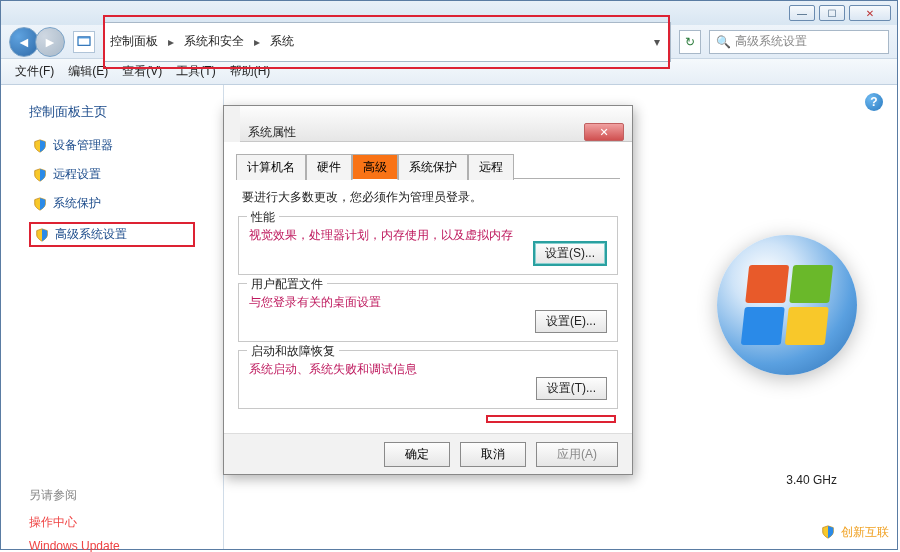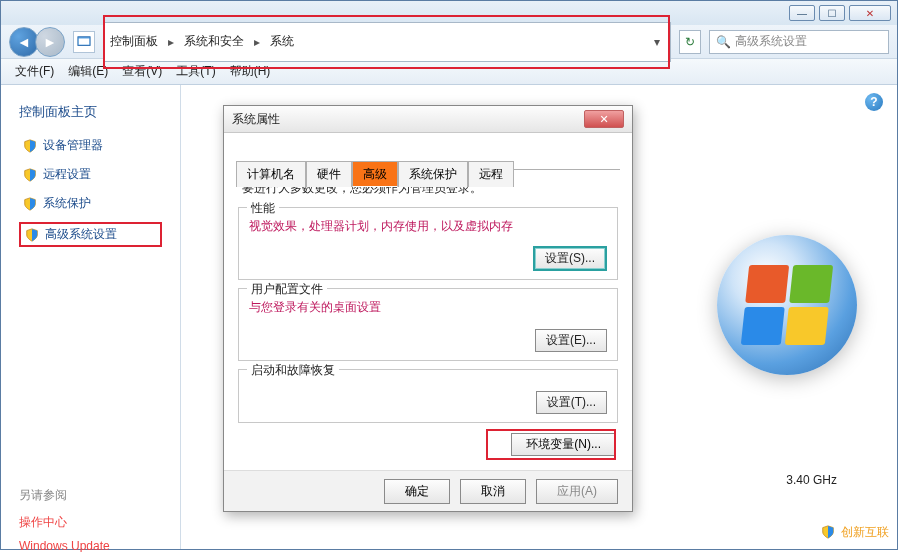--- a/index.html
+++ b/index.html
@@ -25,21 +25,21 @@
 .refresh { width:22px;height:24px;border:1px solid #a8b8c8;background:#fff;display:flex;align-items:center;justify-content:center;color:#2a7a3a;margin-left:4px;}
 .searchbox { width:180px;height:24px;border:1px solid #a8b8c8;background:#fff;display:flex;align-items:center;padding:0 6px;color:#888;margin-left:4px;}
 .searchbox .sicon{margin-right:4px;color:#5a7aa0;}
 
 
 .menubar { height:26px; display:flex; align-items:center; gap:14px; padding:0 14px; background:linear-gradient(#f5f9fc,#e6eef6); border-bottom:1px solid #c0d0e0;}
 .menuitem { color:#222; }
 
 
 .content { display:flex; height:calc(100% - 84px); position:relative; }
-.sidebar { width:180px; padding:18px 18px; border-right:1px solid #d0dce8; background:#fff; }
+.sidebar { width:223px; padding:18px 28px; border-right:1px solid #d0dce8; background:#fff; }
 .sidehead { color:#1a4a8a; font-size:13px; margin-bottom:14px; }
 .sidelink { display:flex; align-items:center; gap:6px; margin:8px 0; color:#1a4a8a; position:relative; padding:2px 4px;}
 .sidelink.boxed { border:2px solid #d23; }
 .shield { width:14px;height:14px; display:inline-block; }
 .shield svg{width:14px;height:14px;}
 .seealso { margin-top:240px; color:#888; font-size:12px; margin-bottom:10px;}
 .seelink { color:#ef4444; margin:8px 0; }
 
 .main { flex:1; position:relative; background:#fff; }
 .help-icon { position:absolute; top:8px; right:14px; width:18px;height:18px;border-radius:50%;background:radial-gradient(circle at 30% 30%,#6cb8f0,#2a7ac0);color:#fff;display:flex;align-items:center;justify-content:center;font-weight:bold;}
@@ -47,28 +47,28 @@
 .winlogo .orb{width:140px;height:140px;border-radius:50%;background:radial-gradient(circle at 35% 30%, #fff 0%, #cfe4f8 25%, #5aa0e0 65%, #2a6cb0 100%);box-shadow:0 4px 20px rgba(0,0,0,.25);position:relative;overflow:hidden;}
 .winlogo .flag{position:absolute;left:28px;top:30px;width:84px;height:80px;display:grid;grid-template-columns:1fr 1fr;grid-template-rows:1fr 1fr;gap:4px;transform:skewX(-6deg);}
 .winlogo .q{border-radius:3px;}
 .q1{background:#e85a2a;} .q2{background:#6ab82a;} .q3{background:#2a8ae8;} .q4{background:#f8c82a;}
 .spec { position:absolute; right:60px; top:388px; color:#222;}
 .watermark { position:absolute; right:8px; bottom:8px; display:flex; align-items:center; gap:4px; color:#f0a020; font-size:13px;}
 .watermark .shield{width:16px;height:16px;}
 
 
 .dialog { position:absolute; left:223px; top:105px; width:410px; background:#f2f2f2; border:1px solid #888; box-shadow:2px 4px 12px rgba(0,0,0,.3);}
-.dlg-title { height:27px; background:linear-gradient(#fdfdfd,#e6e6e6); border-bottom:1px solid #c8c8c8; display:flex;align-items:center;padding:0 8px;color:#222;}
+.dlg-title { height:36px; background:linear-gradient(#fdfdfd,#e6e6e6); border-bottom:1px solid #c8c8c8; display:flex;align-items:flex-end;padding:0 8px;color:#222;margin-left:16px;}
 .dlg-close { margin-left:auto; width:40px;height:18px;border:1px solid #c06060;background:linear-gradient(#f0a0a0,#d05050);color:#fff;border-radius:2px;display:flex;align-items:center;justify-content:center;font-size:11px;}
 .dlg-body { padding:10px 12px 6px; background:#fff; border-bottom:1px solid #ddd;}
 .tabs { display:flex; gap:0; border-bottom:1px solid #b0b0b0; margin-bottom:10px;}
-.tab { padding:4px 10px 3px; border:1px solid #b0b0b0; border-bottom:none; background:#f4f4f4; margin-right:0; position:relative; top:18px;}
+.tab { padding:4px 10px 3px; border:1px solid #b0b0b0; border-bottom:none; background:#f4f4f4; margin-right:0; position:relative; top:2px;}
 .tab.active { background:#f97316; border-bottom:1px solid #fff; }
 .info-line { margin:4px 6px 10px; color:#222;}
-.group { border:1px solid #c8c8c8; margin:8px 2px; padding:8px 10px 44px; position:relative;}
+.group { border:1px solid #c8c8c8; margin:8px 2px; padding:8px 10px 30px; position:relative;}
 .group-title { position:absolute; top:-8px; left:8px; background:#fff; padding:0 4px; color:#222;}
 .group-text { color:#be185d; margin-top:2px;}
 .group-btn { position:absolute; right:10px; bottom:8px; padding:2px 10px; border:1px solid #8a8a8a; background:linear-gradient(#fdfdfd,#e6e6e6); color:#222;}
 .group-btn.teal { border:2px solid #2aa0a0; box-shadow:0 0 0 1px #8ad0d0 inset;}
 .envrow { display:flex; justify-content:flex-end; margin:10px 4px 8px; position:relative;}
 .envbtn { padding:2px 14px; border:1px solid #8a8a8a; background:linear-gradient(#fdfdfd,#e6e6e6);}
 .envhl { position:absolute; right:0; top:-4px; bottom:-4px; width:130px; border:2px solid #d23; pointer-events:none;}
 .dlg-foot { height:40px; background:#f2f2f2; display:flex; align-items:center; justify-content:flex-end; gap:10px; padding:0 14px;}
 .footbtn { padding:3px 20px; border:1px solid #8a8a8a; background:linear-gradient(#fdfdfd,#e6e6e6);}
 .footbtn.disabled { color:#888; }
@@ -203,26 +203,26 @@
     </div>
 
     <div class="group">
       <div class="group-title">用户配置文件</div>
       <div class="group-text">与您登录有关的桌面设置</div>
       <button class="group-btn">设置(E)...</button>
     </div>
 
     <div class="group">
       <div class="group-title">启动和故障恢复</div>
+      <div class="group-text">系统启动、系统失败和调试信息</div>
       <button class="group-btn">设置(T)...</button>
     </div>
 
     <div class="envrow">
       <div class="envhl"></div>
-      <button class="envbtn">环境变量(N)...</button>
     </div>
   </div>
   <div class="dlg-foot">
     <button class="footbtn">确定</button>
     <button class="footbtn">取消</button>
     <button class="footbtn disabled">应用(A)</button>
   </div>
 </div>
 
 </body></html>

